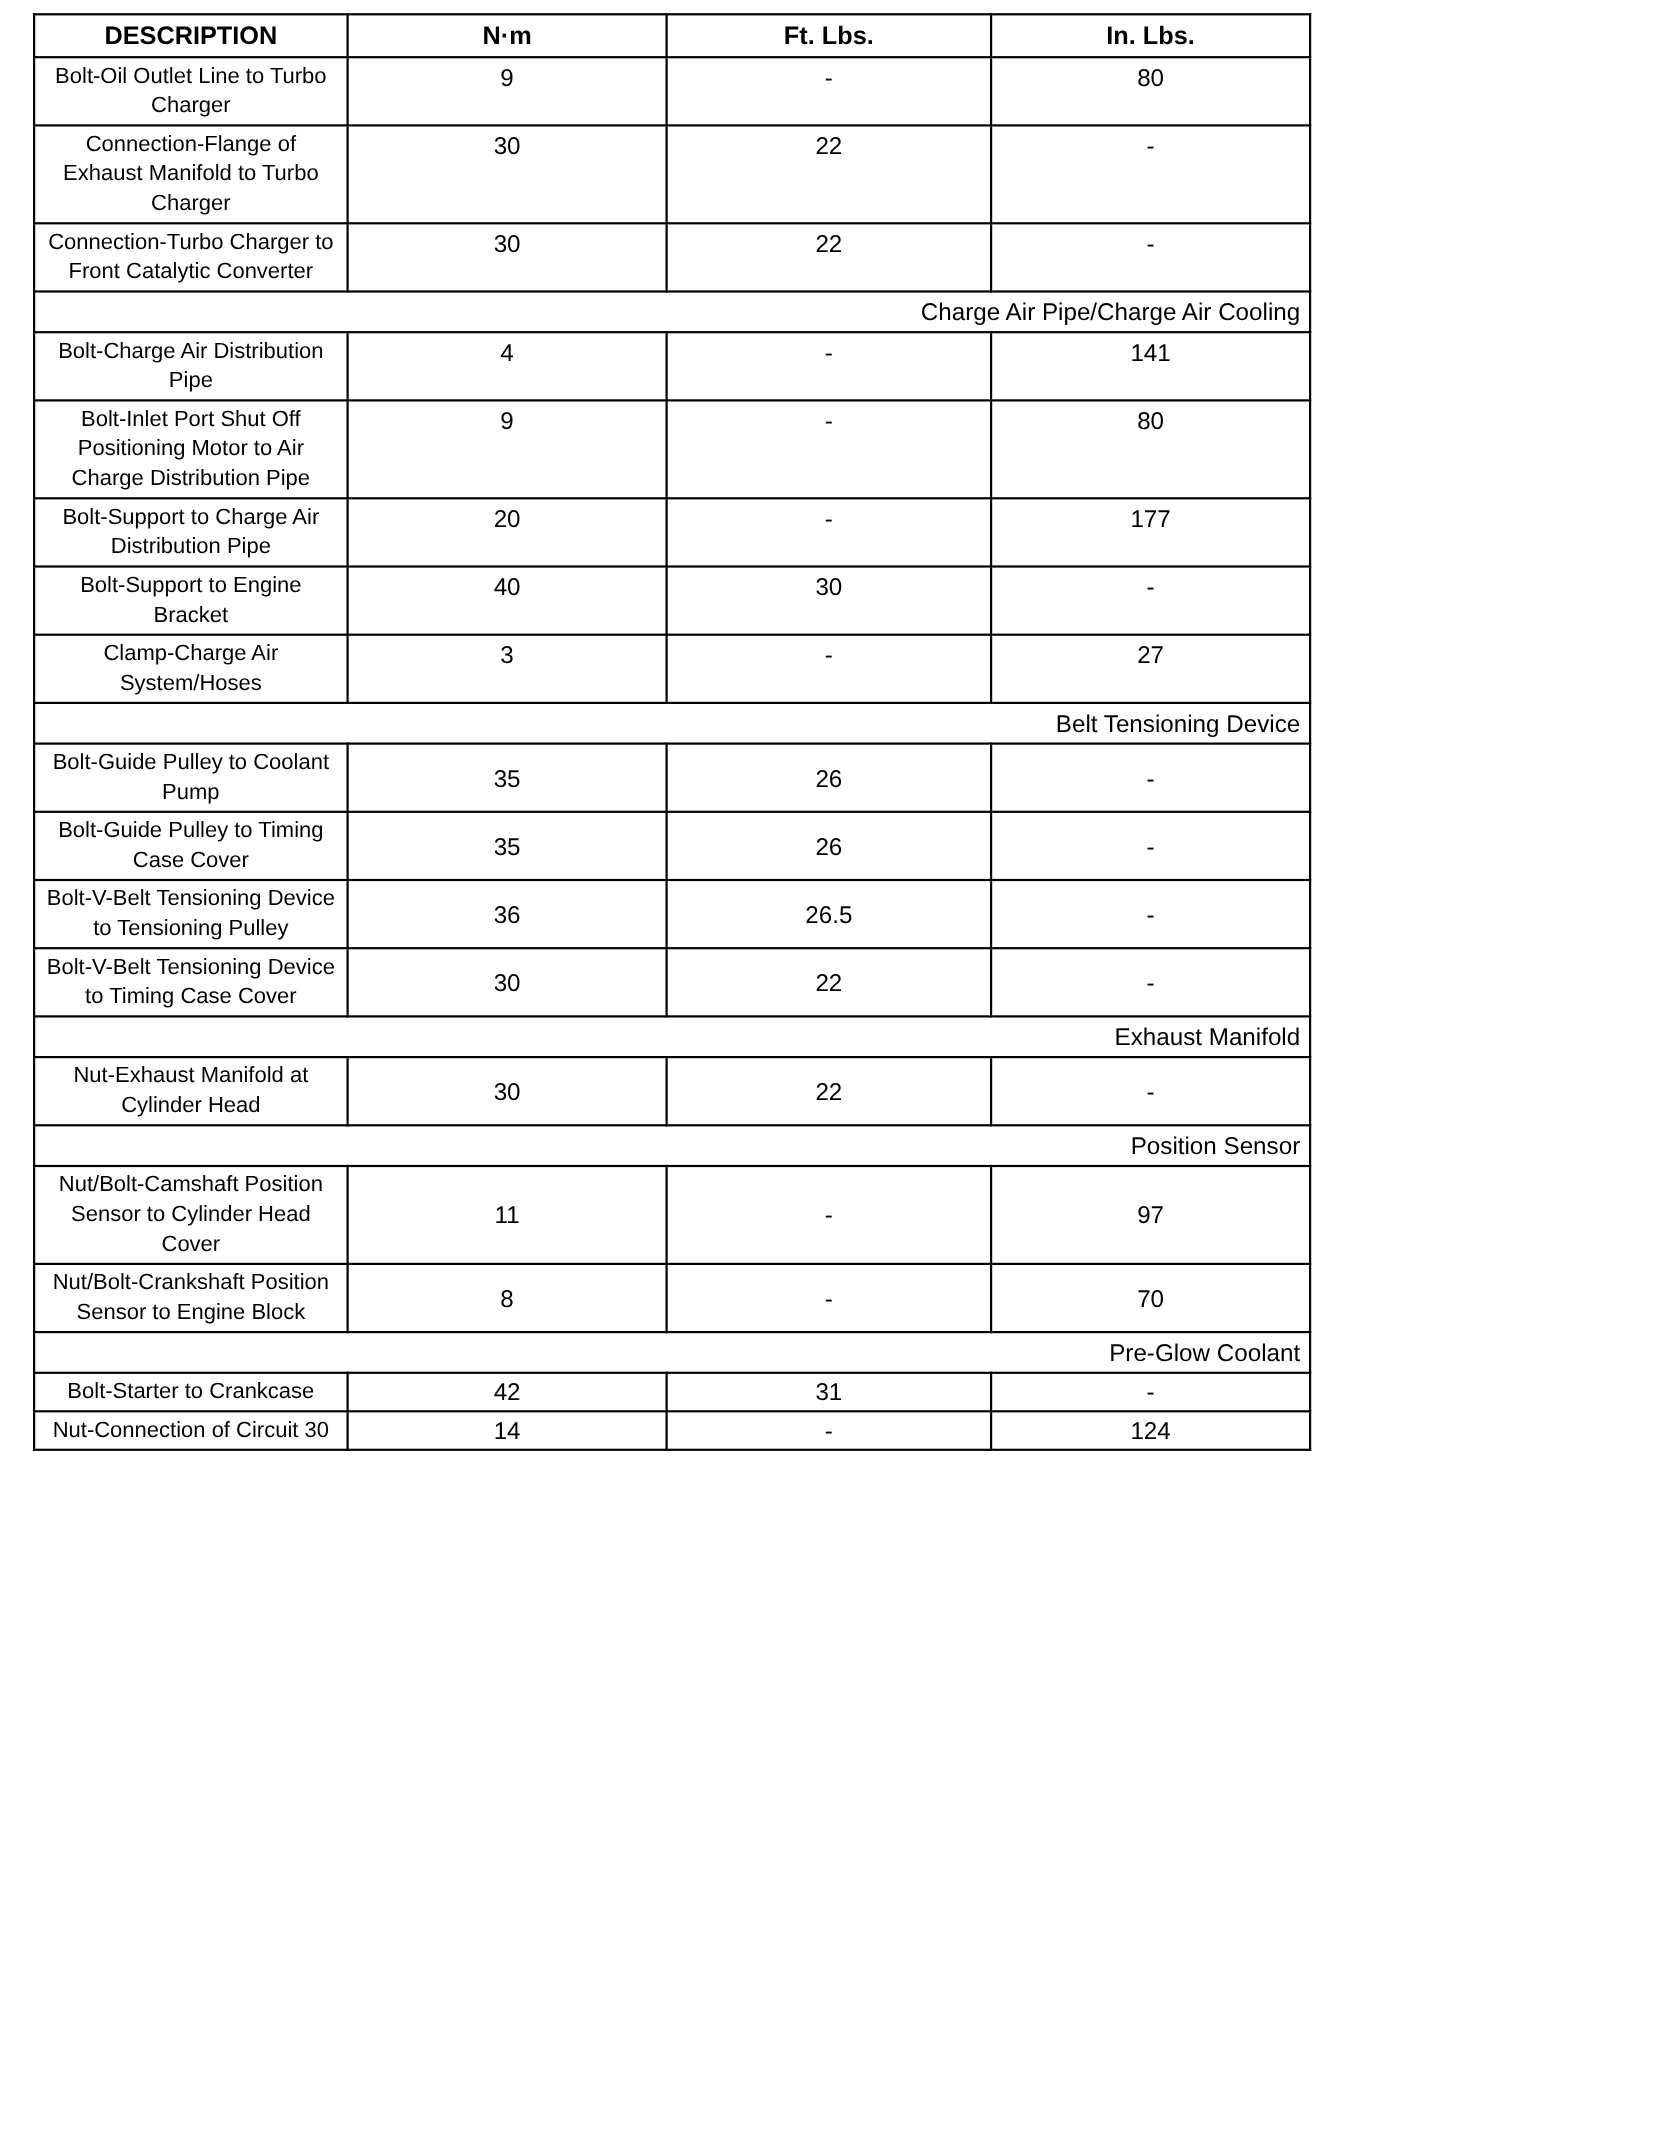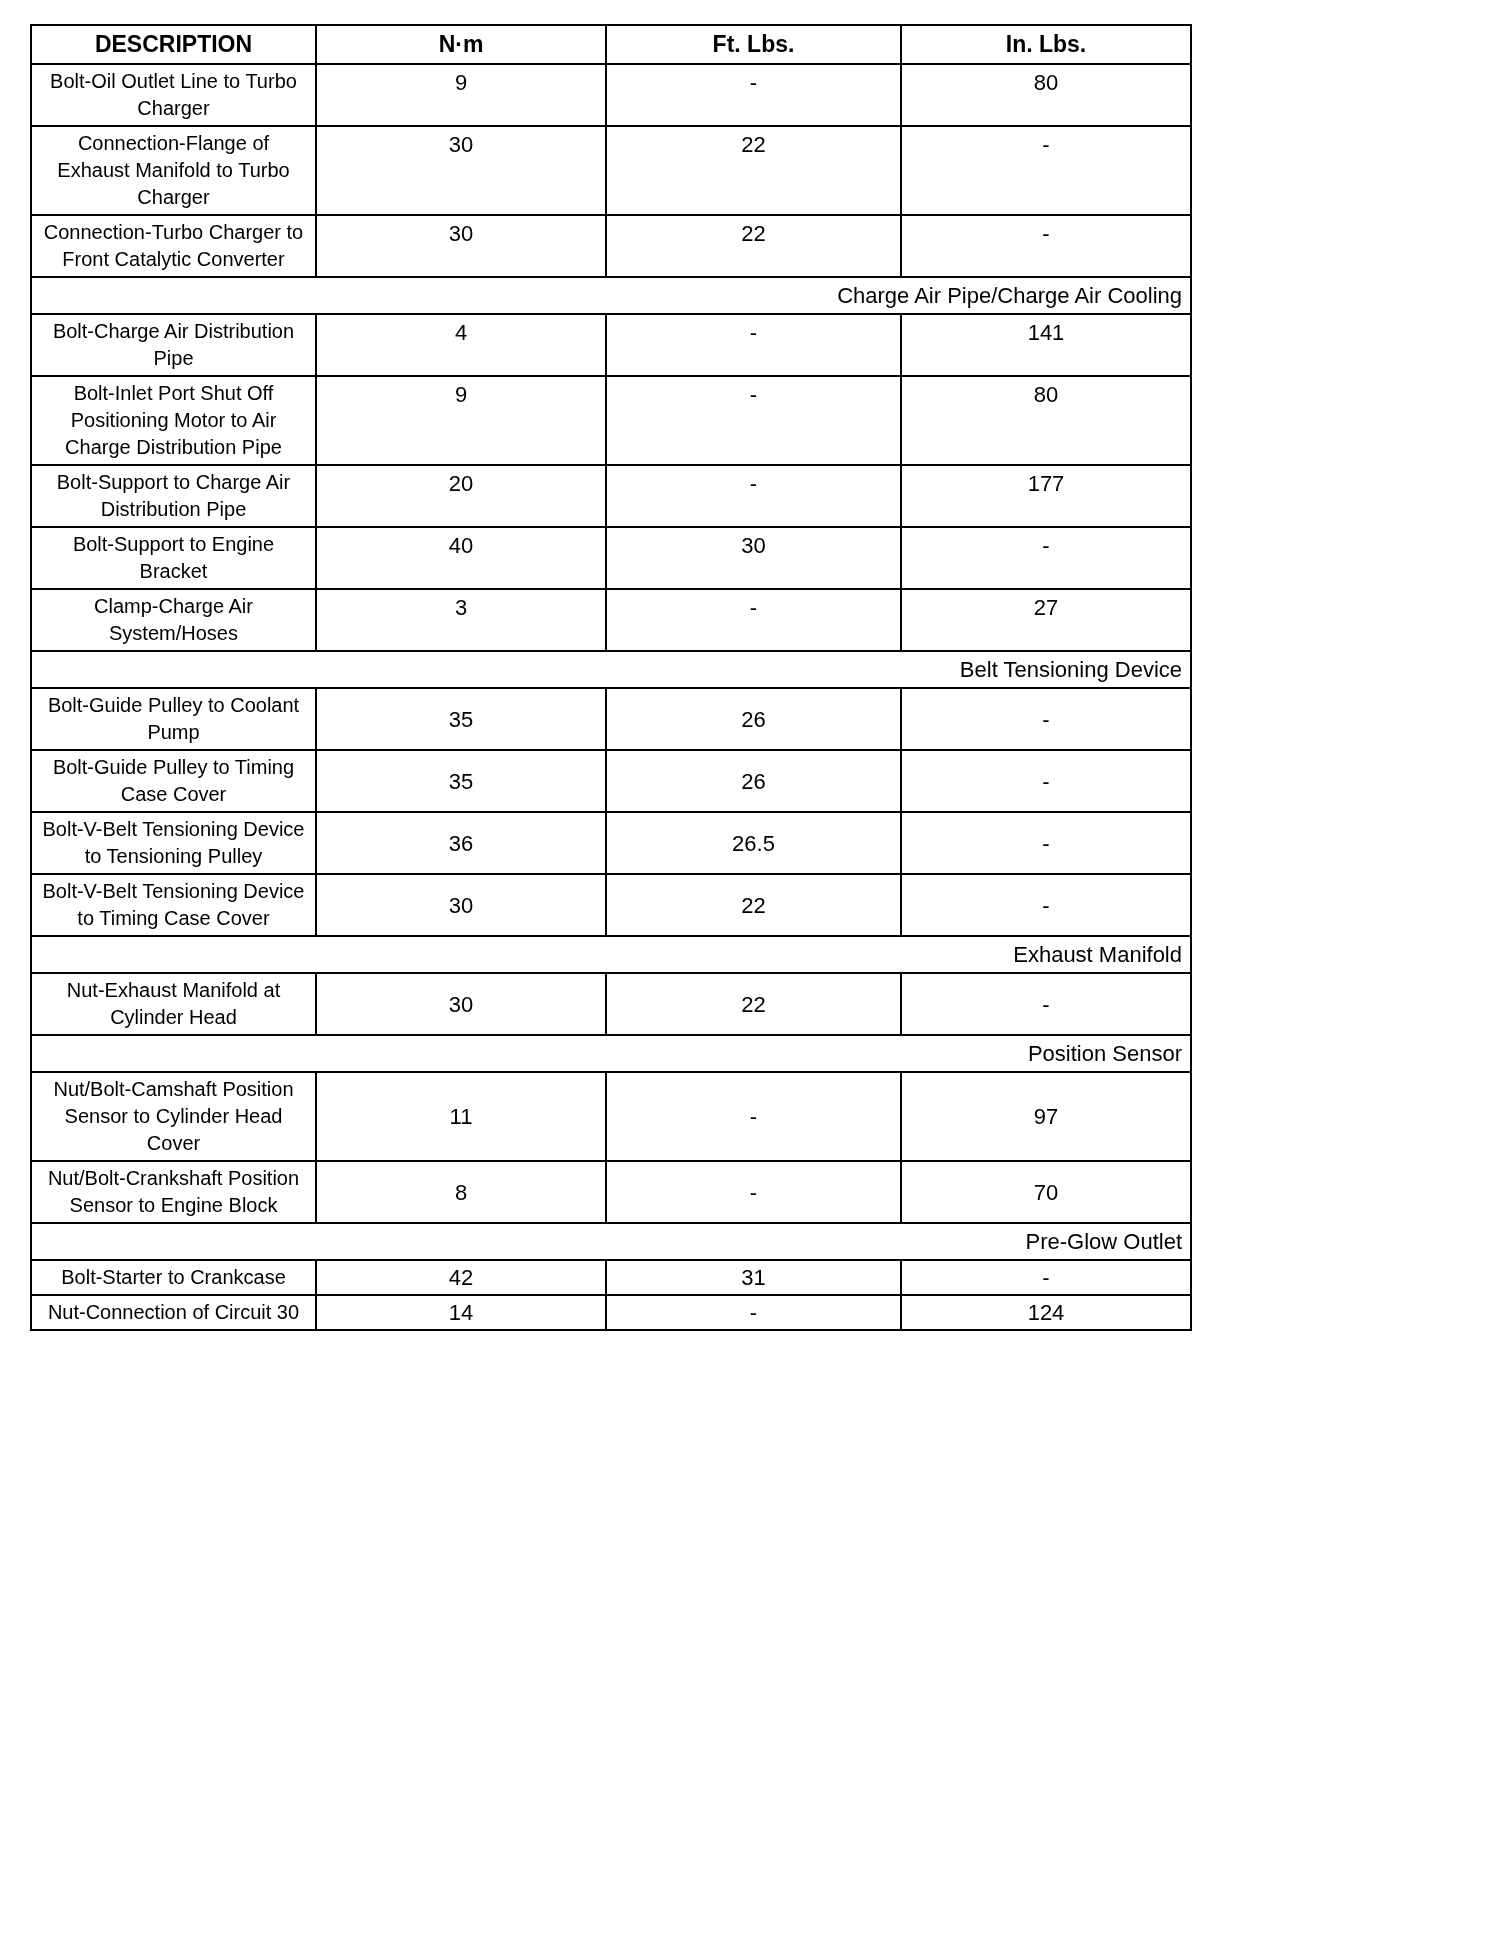--- a/index.html
+++ b/index.html
@@ -12,21 +12,21 @@
     width: 1504px;
     height: 1936px;
     background: #ffffff;
     color: #000000;
     font-family: "Liberation Sans", sans-serif;
     overflow: hidden;
   }
   table.spec-table {
     position: absolute;
     left: 30px;
-    top: 24px;
+    top: 12px;
     width: 1160px;
     border-collapse: collapse;
     table-layout: fixed;
   }
   table.spec-table th,
   table.spec-table td {
     border: 2px solid #000000;
   }
   table.spec-table th {
     font-size: 23px;
@@ -177,21 +177,21 @@
           <td class="num">-</td>
           <td class="num">97</td>
         </tr>
         <tr class="data-row">
           <td class="desc">Nut/Bolt-Crankshaft Position Sensor to Engine Block</td>
           <td class="num">8</td>
           <td class="num">-</td>
           <td class="num">70</td>
         </tr>
         <tr class="section-row">
-          <td colspan="4" class="section-cell">Pre-Glow Outlet</td>
+          <td colspan="4" class="section-cell">Pre-Glow Coolant</td>
         </tr>
         <tr class="data-row">
           <td class="desc">Bolt-Starter to Crankcase</td>
           <td class="num">42</td>
           <td class="num">31</td>
           <td class="num">-</td>
         </tr>
         <tr class="data-row">
           <td class="desc">Nut-Connection of Circuit 30</td>
           <td class="num">14</td>

